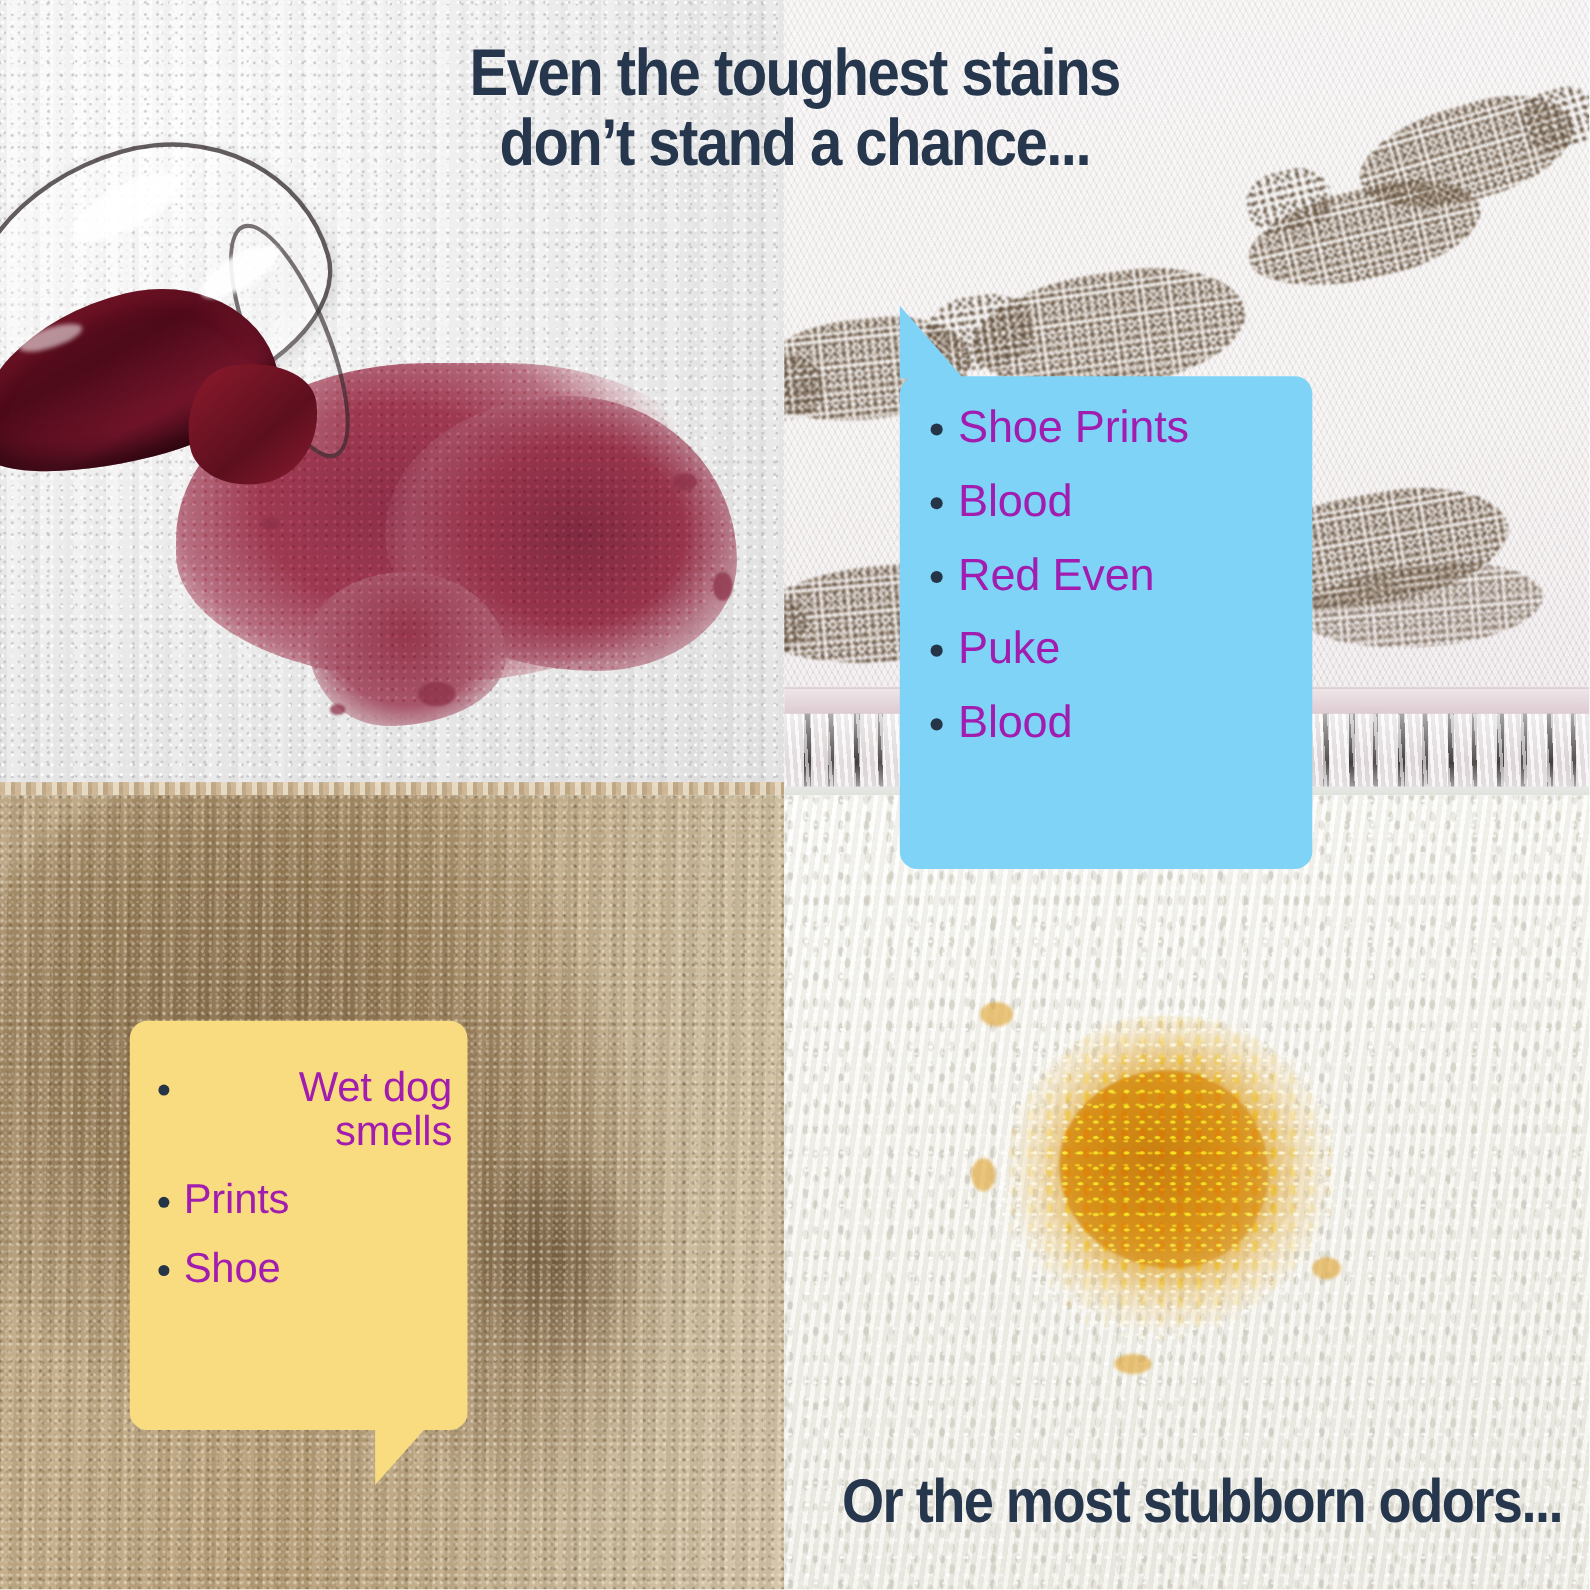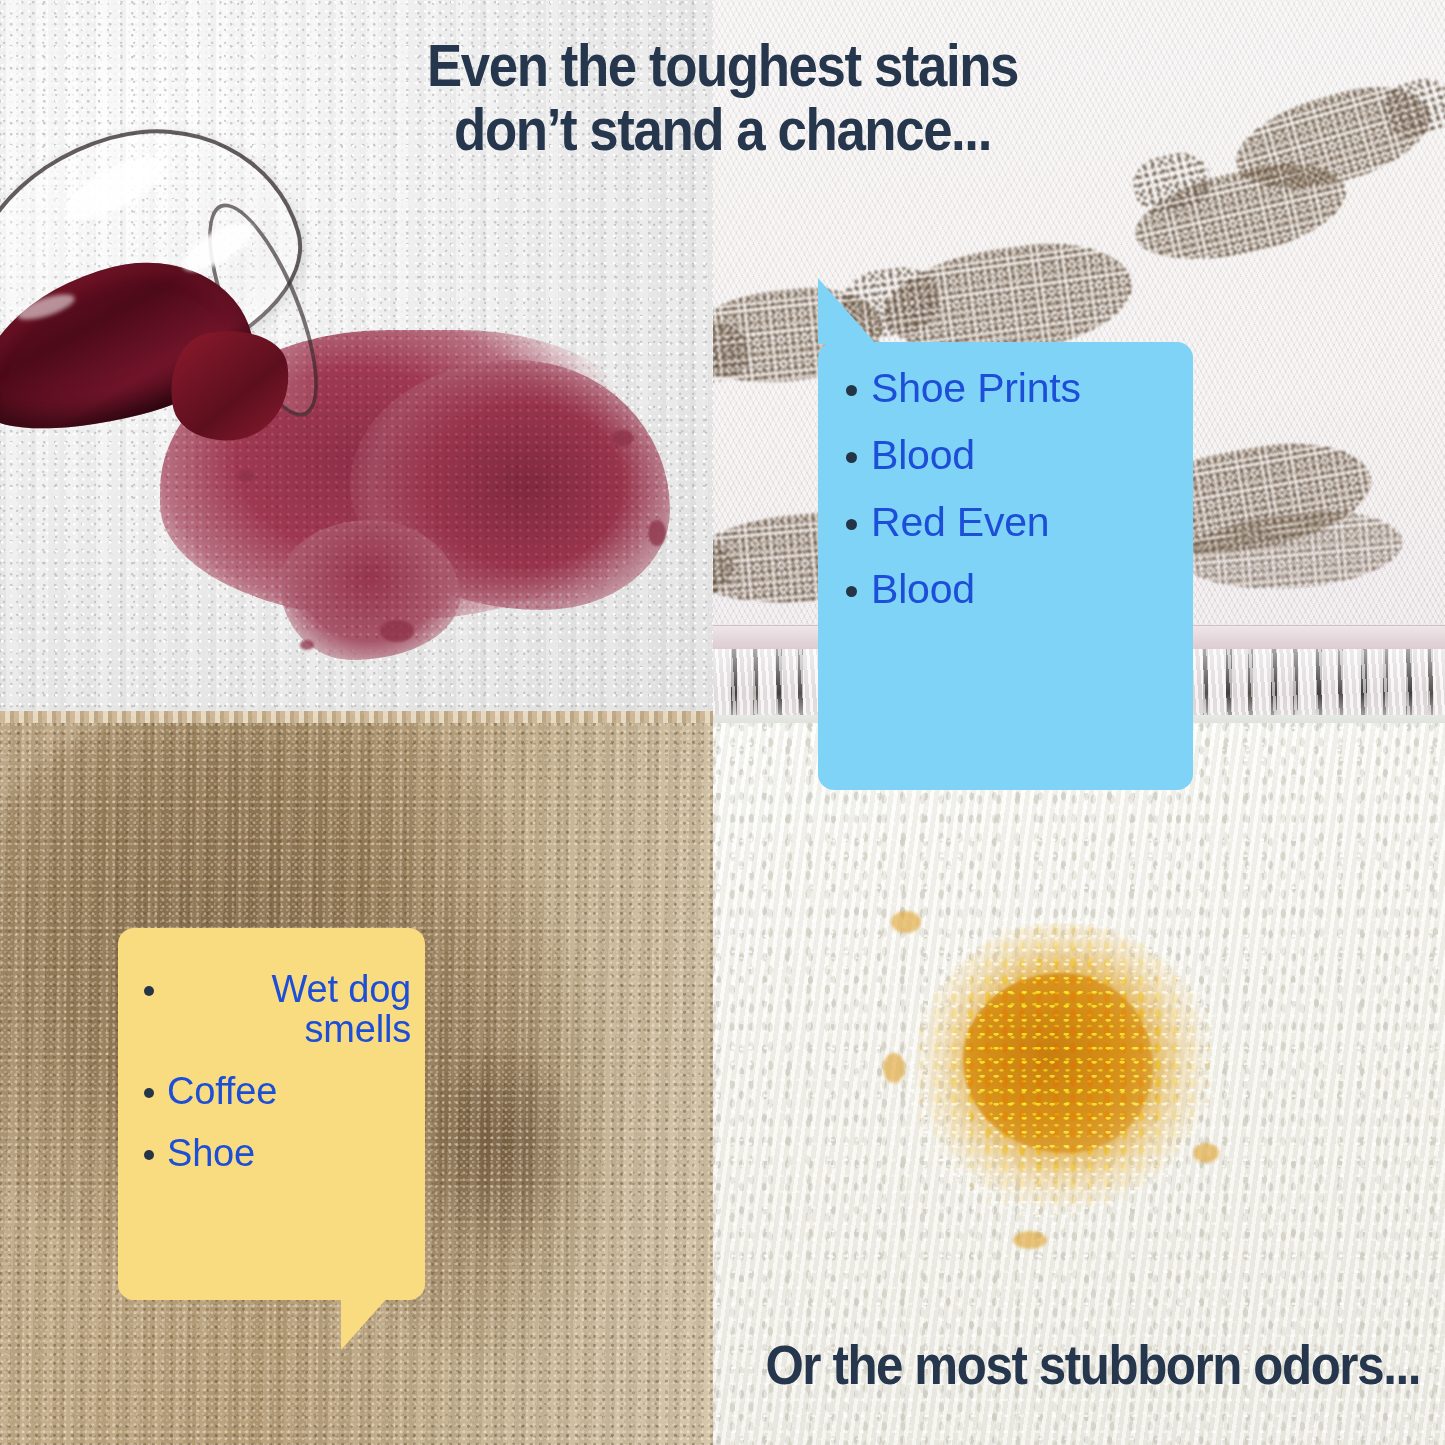--- a/index.html
+++ b/index.html
@@ -306,21 +306,21 @@
     position: absolute;
     border-radius: 50%;
     background: rgba(222,160,40,.6);
     filter: blur(1.6px);
   }
 
   
   .bubble {
     position: absolute;
     border-radius: 16px;
-    color: #1d4ed8;
+    color: #a21caf;
   }
   .bubble ul { list-style: none; }
   .bubble li {
     display: flex;
     align-items: flex-start;
     font-weight: 400;
     letter-spacing: -.2px;
   }
   .bullet-dot {
     flex: 0 0 auto;
@@ -510,35 +510,39 @@
       <li>
         <span class="bullet-dot"></span>
         <span>Blood</span>
       </li>
       <li>
         <span class="bullet-dot"></span>
         <span>Red Even</span>
       </li>
       <li>
         <span class="bullet-dot"></span>
+        <span>Puke</span>
+      </li>
+      <li>
+        <span class="bullet-dot"></span>
         <span>Blood</span>
       </li>
     </ul>
   </div>
 
   <div class="bubble" id="bubble-yellow">
     <div id="bubble-yellow-tail"></div>
     <ul>
       <li>
         <span class="bullet-dot"></span>
         <span>Wet dog smells</span>
       </li>
       <li>
         <span class="bullet-dot"></span>
-        <span>Coffee</span>
+        <span>Prints</span>
       </li>
       <li>
         <span class="bullet-dot"></span>
         <span>Shoe</span>
       </li>
     </ul>
   </div>
 
   <div class="headline" id="headline-top">
     <div>Even the toughest stains</div>

